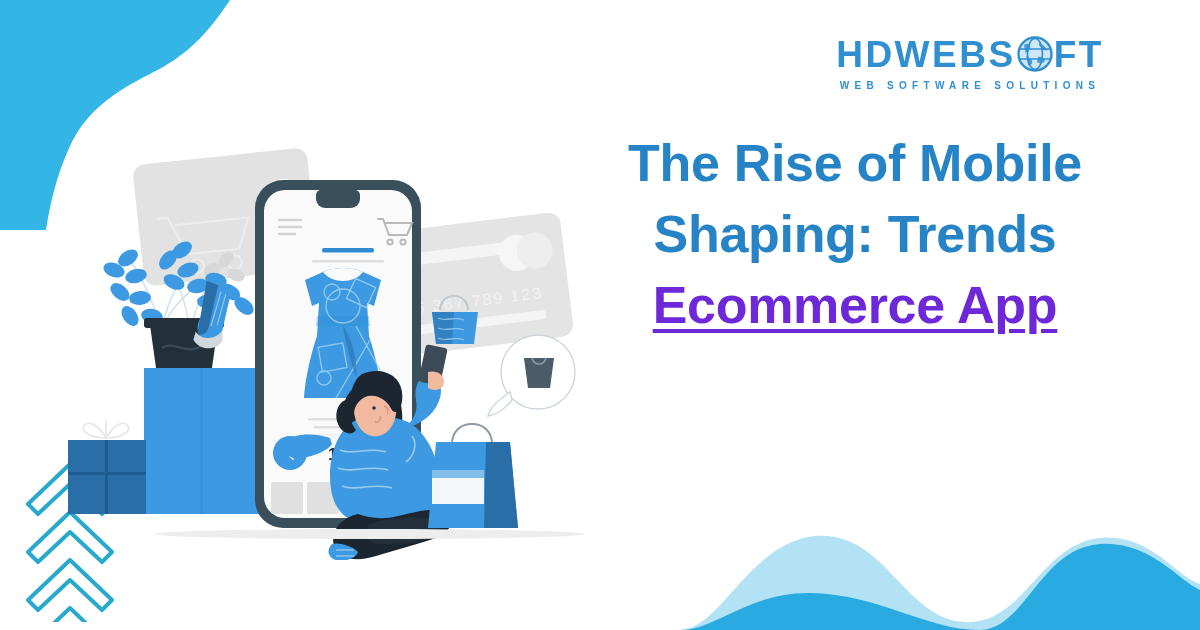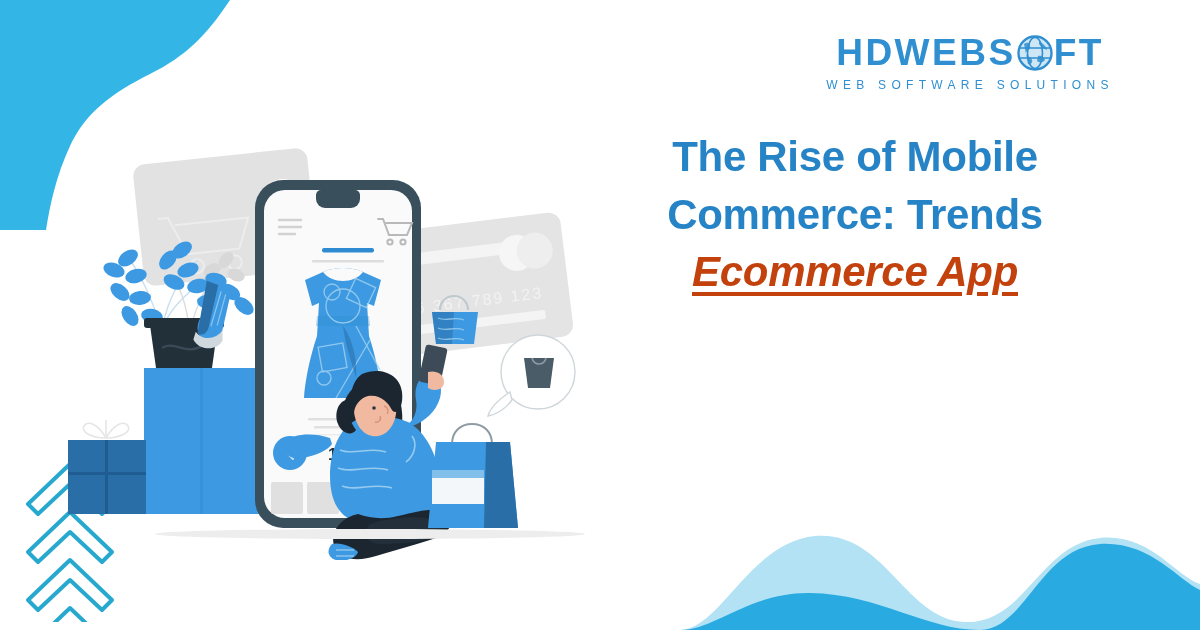--- a/index.html
+++ b/index.html
@@ -34,38 +34,38 @@
   #logo-wordmark {
     display: flex; align-items: center;
     font-size: 37px; font-weight: bold;
     letter-spacing: 2.5px;
     color: #2f8fd0;
     line-height: 1;
   }
   #logo-globe { display: inline-block; width: 36px; height: 36px; margin: 0 1px; }
   #logo-tagline {
     margin-top: 7px;
-    font-size: 12px; font-weight: normal;
+    font-size: 10px; font-weight: bold;
     letter-spacing: 5.3px;
     color: #2f8fd0;
     white-space: nowrap;
   }
 
   
   #headline {
     right: 60px; top: 128px;
     width: 570px;
     text-align: center;
-    font-size: 42px;
+    font-size: 52px;
     font-weight: bold;
     line-height: 1.37;
     letter-spacing: -0.3px;
   }
   .hl-light { color: #2684c6; }
-  .hl-dark  { color: #c2410c; text-decoration: underline; text-decoration-thickness: 3.5px; text-underline-offset: 6px; font-style: italic; }
+  .hl-dark  { color: #6d28d9; text-decoration: underline; text-decoration-thickness: 3.5px; text-underline-offset: 6px; }
 
   
   #illustration { left: 40px; top: 120px; width: 580px; height: 440px; }
 </style>
 </head>
 <body>
 
 <div id="canvas">
 
   <svg class="abs" id="deco-top-left" viewBox="0 0 230 230" preserveAspectRatio="none">
@@ -98,21 +98,21 @@
         <path d="M22,7 C26,8 29,11 30,15 C27,14 24,12 22,9 Z" fill="#2f8fd0" opacity="0.85"></path>
         <path d="M21,21 C24,20 27,22 28,25 C26,28 22,28 20,26 Z" fill="#2f8fd0" opacity="0.85"></path>
       </svg>
       <span>FT</span>
     </div>
     <div id="logo-tagline">WEB SOFTWARE SOLUTIONS</div>
   </div>
 
   <div class="abs" id="headline">
     <div class="hl-light">The Rise of Mobile</div>
-    <div class="hl-light">Commerce: Trends</div>
+    <div class="hl-light">Shaping: Trends</div>
     <div class="hl-dark">Ecommerce App</div>
   </div>
 
   <svg class="abs" id="illustration" viewBox="0 0 580 440">
 
     <g>
       <rect x="98" y="36" width="175" height="122" rx="12" fill="#e2e2e2" transform="rotate(-6 185 97)"></rect>
       <g transform="rotate(-6 185 97)" stroke="#ededed" stroke-width="2" fill="none">
         <path d="M118,92 L128,92 L144,130 L196,130 L208,100 L134,100"></path>
         <circle cx="152" cy="143" r="7"></circle>

